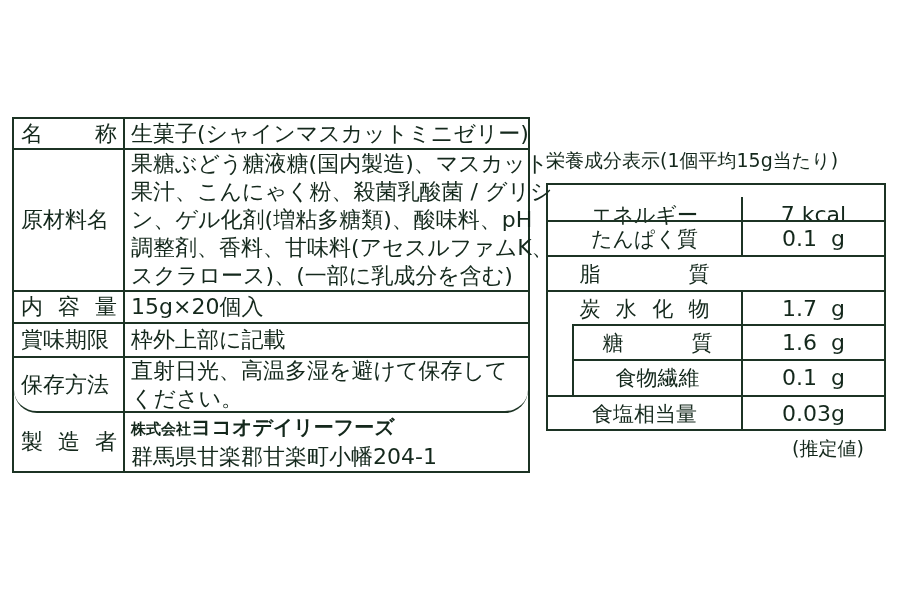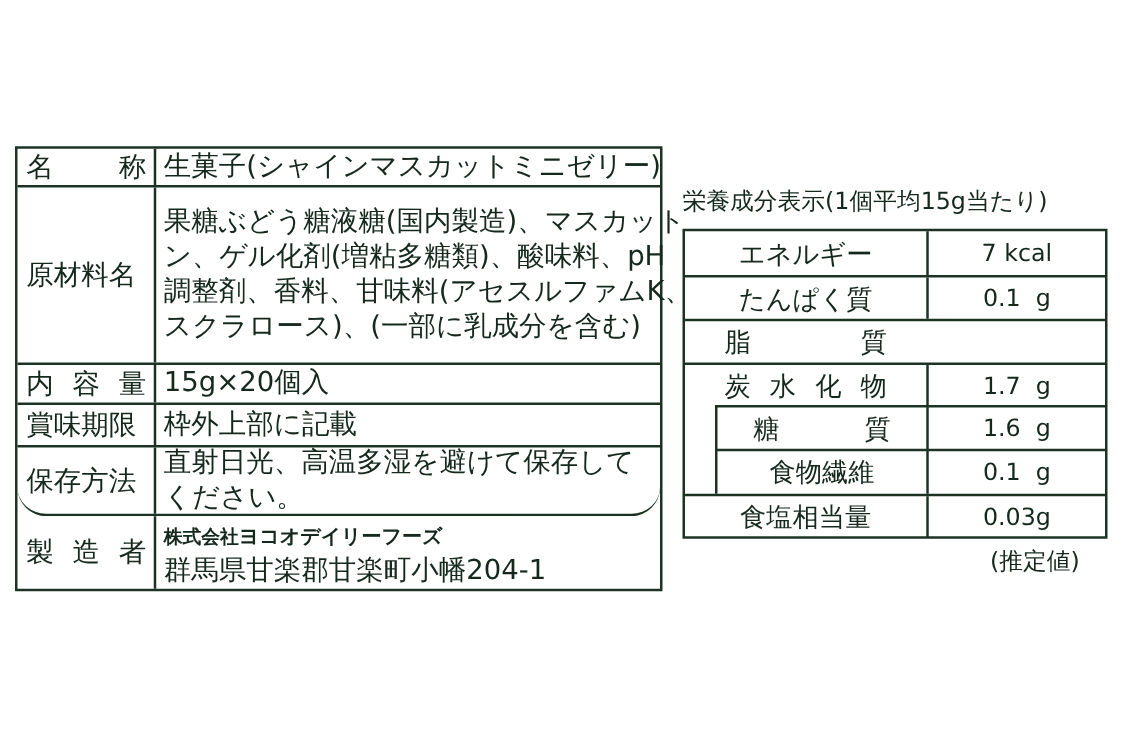--- a/index.html
+++ b/index.html
@@ -21,40 +21,40 @@
     display:flex; align-items:center; justify-content:space-between;
     padding:0 6px 0 7px; font-size:22px; letter-spacing:0;
   }
   .lrow .lbl.fill { justify-content:flex-start; }
   .lrow .val {
     position:absolute; left:117px; right:4px; top:0; bottom:0;
     font-size:22px; line-height:28px; display:flex; flex-direction:column; justify-content:center;
     white-space:nowrap;
   }
   .val .line { display:block; }
-  .maker-name { font-weight:bold; font-size:16px; }
+  .maker-name { font-weight:bold; font-size:20px; }
   .maker-prefix { font-weight:bold; font-size:15px; }
   
   .ntitle {
     position:absolute; left:546px; top:148px; font-size:19px; white-space:nowrap;
   }
   .ntable {
     position:absolute; left:546px; top:183px; width:340px; height:248px;
     border:2px solid #1c3324; box-sizing:border-box;
   }
   .nrow { position:absolute; left:0; right:0; height:35px; box-sizing:border-box; }
   .nrow .nl {
     position:absolute; top:0; bottom:0; left:0; width:193px;
     display:flex; align-items:center; justify-content:center; font-size:21px;
     box-sizing:border-box;
   }
   .nrow .nv {
     position:absolute; top:0; bottom:0; left:193px; right:0;
     border-left:2px solid #1c3324; box-sizing:border-box;
-    display:flex; align-items:center; justify-content:center; font-size:19px;
+    display:flex; align-items:center; justify-content:center; font-size:22px;
     white-space:pre;
   }
   .nrow.bt { border-top:2px solid #1c3324; }
   .nrow.sub .nl { left:24px; width:169px; border-left:2px solid #1c3324; }
   .nrow.subline::after {
     content:""; position:absolute; left:24px; right:0; top:-1px; border-top:2px solid #1c3324;
   }
   .nnote { position:absolute; left:792px; top:436px; font-size:19px; white-space:nowrap; }
   .spread4 { display:flex; justify-content:space-between; width:130px; }
 </style>
@@ -70,20 +70,21 @@
     </div>
     <div class="val">
       <span class="line">生菓子(シャインマスカットミニゼリー)</span>
     </div>
   </div>
 
   <div class="lrow" style="top:31px;height:142px;">
     <div class="lbl fill">原材料名</div>
     <div class="val">
       <span class="line">果糖ぶどう糖液糖(国内製造)、マスカット</span>
+      <span class="line">果汁、こんにゃく粉、殺菌乳酸菌 / グリシ</span>
       <span class="line">ン、ゲル化剤(増粘多糖類)、酸味料、pH</span>
       <span class="line">調整剤、香料、甘味料(アセスルファムK、</span>
       <span class="line">スクラロース)、(一部に乳成分を含む)</span>
     </div>
   </div>
 
   <div class="lrow" style="top:173px;height:32px;">
     <div class="lbl">
       <span>内</span>
       <span>容</span>
@@ -120,21 +121,21 @@
         <span class="maker-prefix">株式会社</span><span class="maker-name">ヨコオデイリーフーズ</span>
       </span>
       <span class="line">群馬県甘楽郡甘楽町小幡204-1</span>
     </div>
   </div>
 </div>
 
 <div class="ntitle">栄養成分表示(1個平均15g当たり)</div>
 
 <div class="ntable">
-  <div class="nrow" style="top:0;">
+  <div class="nrow" style="top:12px;">
     <div class="nl">エネルギー</div>
     <div class="nv">7 kcal</div>
   </div>
   <div class="nrow bt" style="top:35px;padding-left:21px;">
     <div class="nl">たんぱく質</div>
     <div class="nv">0.1  g</div>
   </div>
   <div class="nrow bt" style="top:70px;">
     <div class="nl">
       <span class="spread4">

